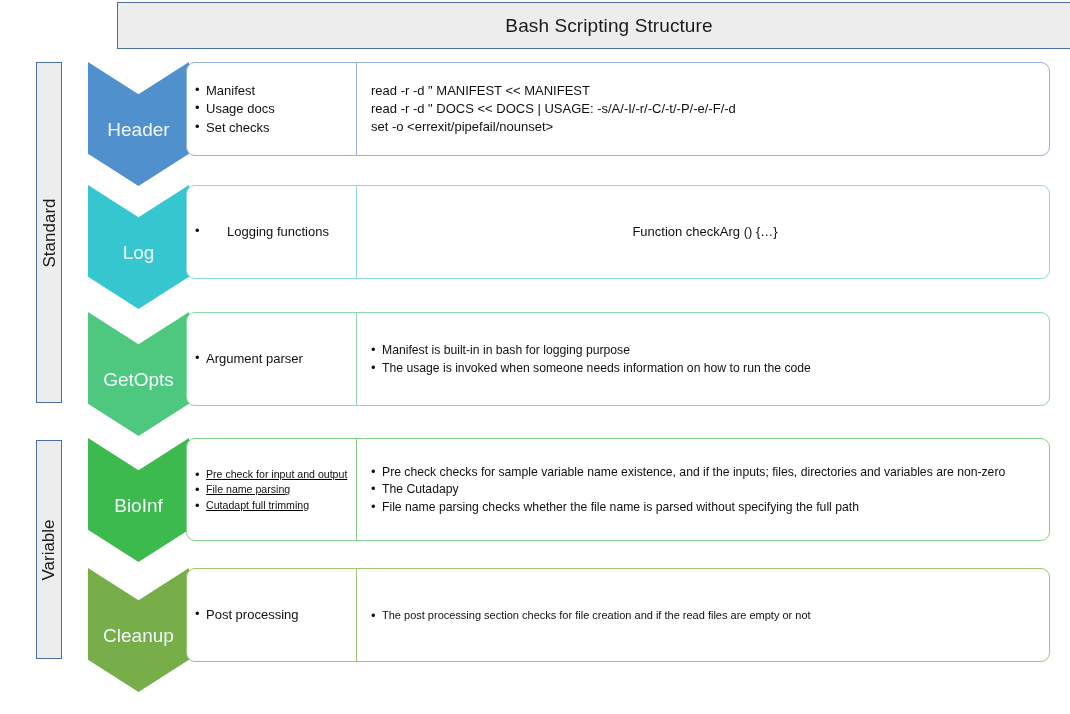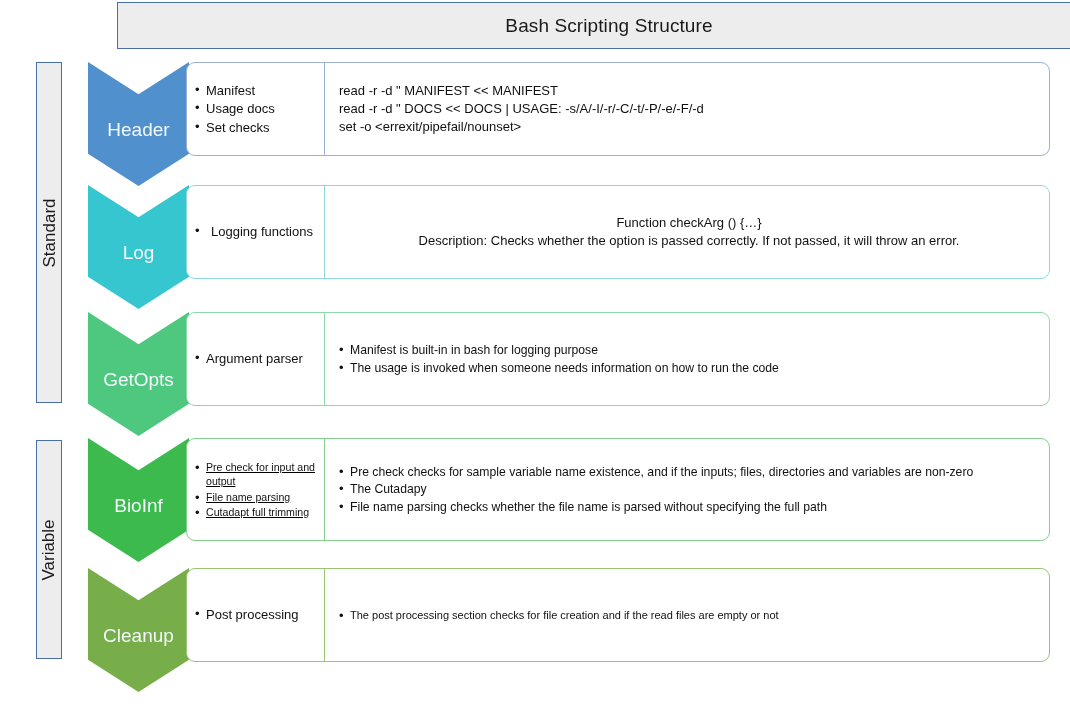--- a/index.html
+++ b/index.html
@@ -79,21 +79,21 @@
     left: 186px;
     width: 864px;
     box-sizing: border-box;
     background: #ffffff;
     border: 1px solid #9ab0d4;
     border-radius: 9px;
     display: flex;
     overflow: hidden;
   }
   .row-card .col-left {
-    width: 138px;
+    width: 170px;
     box-sizing: border-box;
     border-right: 1px solid #b9c7de;
     display: flex;
     flex-direction: column;
     justify-content: center;
     padding: 4px 6px 4px 8px;
   }
   .row-card .col-right {
     flex: 1;
     box-sizing: border-box;
@@ -173,21 +173,20 @@
 </div>
 <div class="row-card" id="card-1" style="top: 185px; height: 94px; border-color: rgb(143, 217, 221); text-align: center;">
   <div class="col-left" style="border-right-color: rgb(143, 217, 221);">
     <ul class="bullets t13">
       <li>Logging functions</li>
     </ul>
   </div>
   <div class="col-right">
     <div class="plainlines t13">
       <p>Function checkArg () {…}</p>
-      <p>Description: Checks whether the option is passed correctly. If not passed, it will throw an error.</p>
     </div>
   </div>
 </div>
 
 <div class="chevron" id="chev-2" style="top: 312px; height: 124px; background: rgb(78, 199, 127);">
   <span class="chev-label">GetOpts</span>
 </div>
 <div class="row-card" id="card-2" style="top: 312px; height: 94px; border-color: rgb(142, 217, 169);">
   <div class="col-left" style="border-right-color: rgb(142, 217, 169);">
     <ul class="bullets t13">

